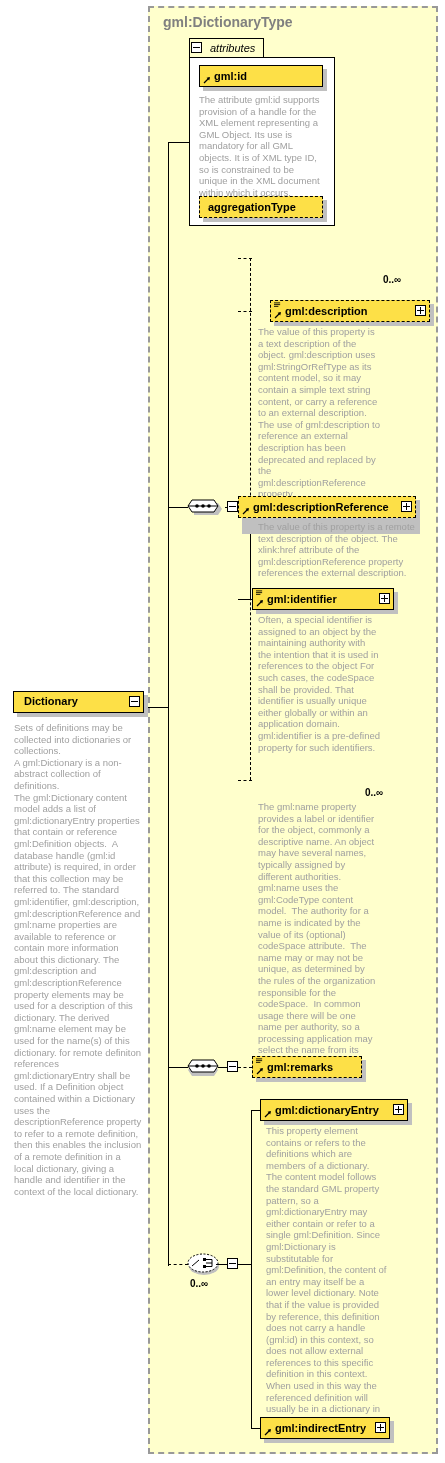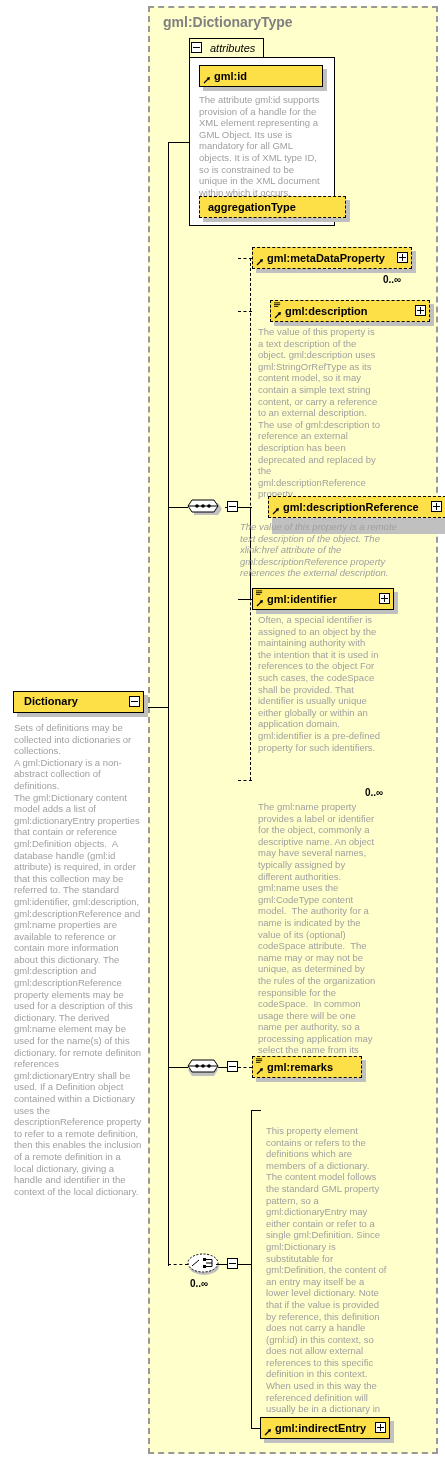--- a/index.html
+++ b/index.html
@@ -212,21 +212,21 @@
     <div class="node">
       <svg class="ref-arrow" viewBox="0 0 8 8">
         <path d="M1,7 L6,2" stroke="#000" stroke-width="1.2" fill="none"></path>
         <path d="M7,1 L3.6,1.8 L6.2,4.4 Z" fill="#000"></path>
       </svg>
       <span class="node-label">gml:id</span>
     </div>
   </div>
   <div class="anno" style="left:199px; top:94px; width:122px;">The attribute gml:id supports provision of a handle for the XML element representing a GML Object. Its use is mandatory for all GML objects. It is of XML type ID, so is constrained to be unique in the XML document within which it occurs.</div>
 
-  <div class="node-wrap" style="left:199px; top:196px; width:147px; height:22px;">
+  <div class="node-wrap" style="left:199px; top:196px; width:124px; height:22px;">
     <div class="shadow2"></div>
     <div class="node optional">
       <span class="node-label" style="left:8px;">aggregationType</span>
     </div>
   </div>
 
   <div class="ln h" style="left:145px; top:707px; width:24px;"></div>
   <div class="ln v" style="left:168px; top:142px; height:1124px;"></div>
 
   <div class="ln h" style="left:168px; top:142px; width:22px;"></div>
@@ -250,63 +250,52 @@
 
   <div class="dln v" style="left:250px; top:258px; height:522px;"></div>
 
   <div class="dln h" style="left:238px; top:258px; width:14px;"></div>
   <div class="dln h" style="left:238px; top:311px; width:14px;"></div>
   <div class="dln h" style="left:238px; top:507px; width:14px;"></div>
   <div class="ln h" style="left:238px; top:599px; width:14px;"></div>
   <div class="dln h" style="left:238px; top:780px; width:14px;"></div>
   <div class="ln v" style="left:250px; top:507px; height:92px;"></div>
 
-  <div class="node-wrap" style="left:252px; top:247px; width:160px; height:22px;">
-    <div class="shadow2"></div>
-    <div class="node optional">
-      <svg class="ref-arrow" viewBox="0 0 8 8">
-        <path d="M1,7 L6,2" stroke="#000" stroke-width="1.2" fill="none"></path>
-        <path d="M7,1 L3.6,1.8 L6.2,4.4 Z" fill="#000"></path>
-      </svg>
-      <span class="node-label">gml:metaDataProperty</span>
-      <div class="toggle plus plusbtn"></div>
-    </div>
-  </div>
   <div class="card" style="left:383px; top:274px;">0..∞</div>
 
   <div class="node-wrap" style="left:252px; top:300px; width:160px; height:22px;margin-left:18px;">
     <div class="shadow2"></div>
     <div class="node optional">
       <svg class="stack-glyph" viewBox="0 0 8 8">
         <line x1="0" y1="1" x2="7" y2="1" stroke="#000" stroke-width="1"></line>
         <line x1="0" y1="3" x2="7" y2="3" stroke="#000" stroke-width="1"></line>
         <line x1="0" y1="5" x2="5" y2="5" stroke="#000" stroke-width="1"></line>
       </svg>
       <svg class="ref-arrow" viewBox="0 0 8 8">
         <path d="M1,7 L6,2" stroke="#000" stroke-width="1.2" fill="none"></path>
         <path d="M7,1 L3.6,1.8 L6.2,4.4 Z" fill="#000"></path>
       </svg>
       <span class="node-label">gml:description</span>
       <div class="toggle plus plusbtn"></div>
     </div>
   </div>
   <div class="anno" style="left:258px; top:326px; width:122px;">The value of this property is a text description of the object. gml:description uses gml:StringOrRefType as its content model, so it may contain a simple text string content, or carry a reference to an external description. The use of gml:description to reference an external description has been deprecated and replaced by the gml:descriptionReference property.</div>
 
-  <div class="node-wrap" style="left:268px; top:496px; width:178px; height:34px;">
+  <div class="node-wrap" style="left:238px; top:496px; width:178px; height:34px;">
     <div class="shadow2"></div>
     <div class="node optional">
       <svg class="ref-arrow" viewBox="0 0 8 8">
         <path d="M1,7 L6,2" stroke="#000" stroke-width="1.2" fill="none"></path>
         <path d="M7,1 L3.6,1.8 L6.2,4.4 Z" fill="#000"></path>
       </svg>
       <span class="node-label">gml:descriptionReference</span>
       <div class="toggle plus plusbtn"></div>
     </div>
   </div>
-  <div class="anno" style="left:240px; top:521px; width:170px;font-style:italic;">The value of this property is a remote text description of the object. The xlink:href attribute of the gml:descriptionReference property references the external description.</div>
+  <div class="anno" style="left:258px; top:521px; width:170px;">The value of this property is a remote text description of the object. The xlink:href attribute of the gml:descriptionReference property references the external description.</div>
 
   <div class="node-wrap" style="left:252px; top:588px; width:142px; height:22px;">
     <div class="shadow2"></div>
     <div class="node">
       <svg class="stack-glyph" viewBox="0 0 8 8">
         <line x1="0" y1="1" x2="7" y2="1" stroke="#000" stroke-width="1"></line>
         <line x1="0" y1="3" x2="7" y2="3" stroke="#000" stroke-width="1"></line>
         <line x1="0" y1="5" x2="5" y2="5" stroke="#000" stroke-width="1"></line>
       </svg>
       <svg class="ref-arrow" viewBox="0 0 8 8">
@@ -371,20 +360,31 @@
   <div class="ln h" style="left:216px; top:1264px; width:12px;"></div>
   <div class="dln v" style="left:168px; top:1266px; height:0px;"></div>
   <div class="dln h" style="left:168px; top:1264px; width:20px;"></div>
   <div class="dln v" style="left:168px; top:1160px; height:106px;"></div>
 
   <div class="ln h" style="left:238px; top:1264px; width:14px;"></div>
   <div class="ln v" style="left:251px; top:1110px; height:318px;"></div>
   <div class="ln h" style="left:251px; top:1110px; width:10px;"></div>
   <div class="ln h" style="left:251px; top:1428px; width:10px;"></div>
 
+  <div class="node-wrap" style="left:260px; top:1099px; width:148px; height:22px;">
+    <div class="shadow2"></div>
+    <div class="node">
+      <svg class="ref-arrow" viewBox="0 0 8 8">
+        <path d="M1,7 L6,2" stroke="#000" stroke-width="1.2" fill="none"></path>
+        <path d="M7,1 L3.6,1.8 L6.2,4.4 Z" fill="#000"></path>
+      </svg>
+      <span class="node-label">gml:dictionaryEntry</span>
+      <div class="toggle plus plusbtn"></div>
+    </div>
+  </div>
   <div class="anno" style="left:266px; top:1125px; width:122px;">This property element contains or refers to the definitions which are members of a dictionary. The content model follows the standard GML property pattern, so a gml:dictionaryEntry may either contain or refer to a single gml:Definition. Since gml:Dictionary is substitutable for gml:Definition, the content of an entry may itself be a lower level dictionary. Note that if the value is provided by reference, this definition does not carry a handle (gml:id) in this context, so does not allow external references to this specific definition in this context.  When used in this way the referenced definition will usually be in a dictionary in the same XML document.</div>
 
   <div class="node-wrap" style="left:13px; top:691px; width:131px; height:22px;">
     <div class="shadow2"></div>
     <div class="node">
       <span class="root-label" style="left:10px;">Dictionary</span>
       <div class="toggle plusbtn"></div>
     </div>
   </div>
 

